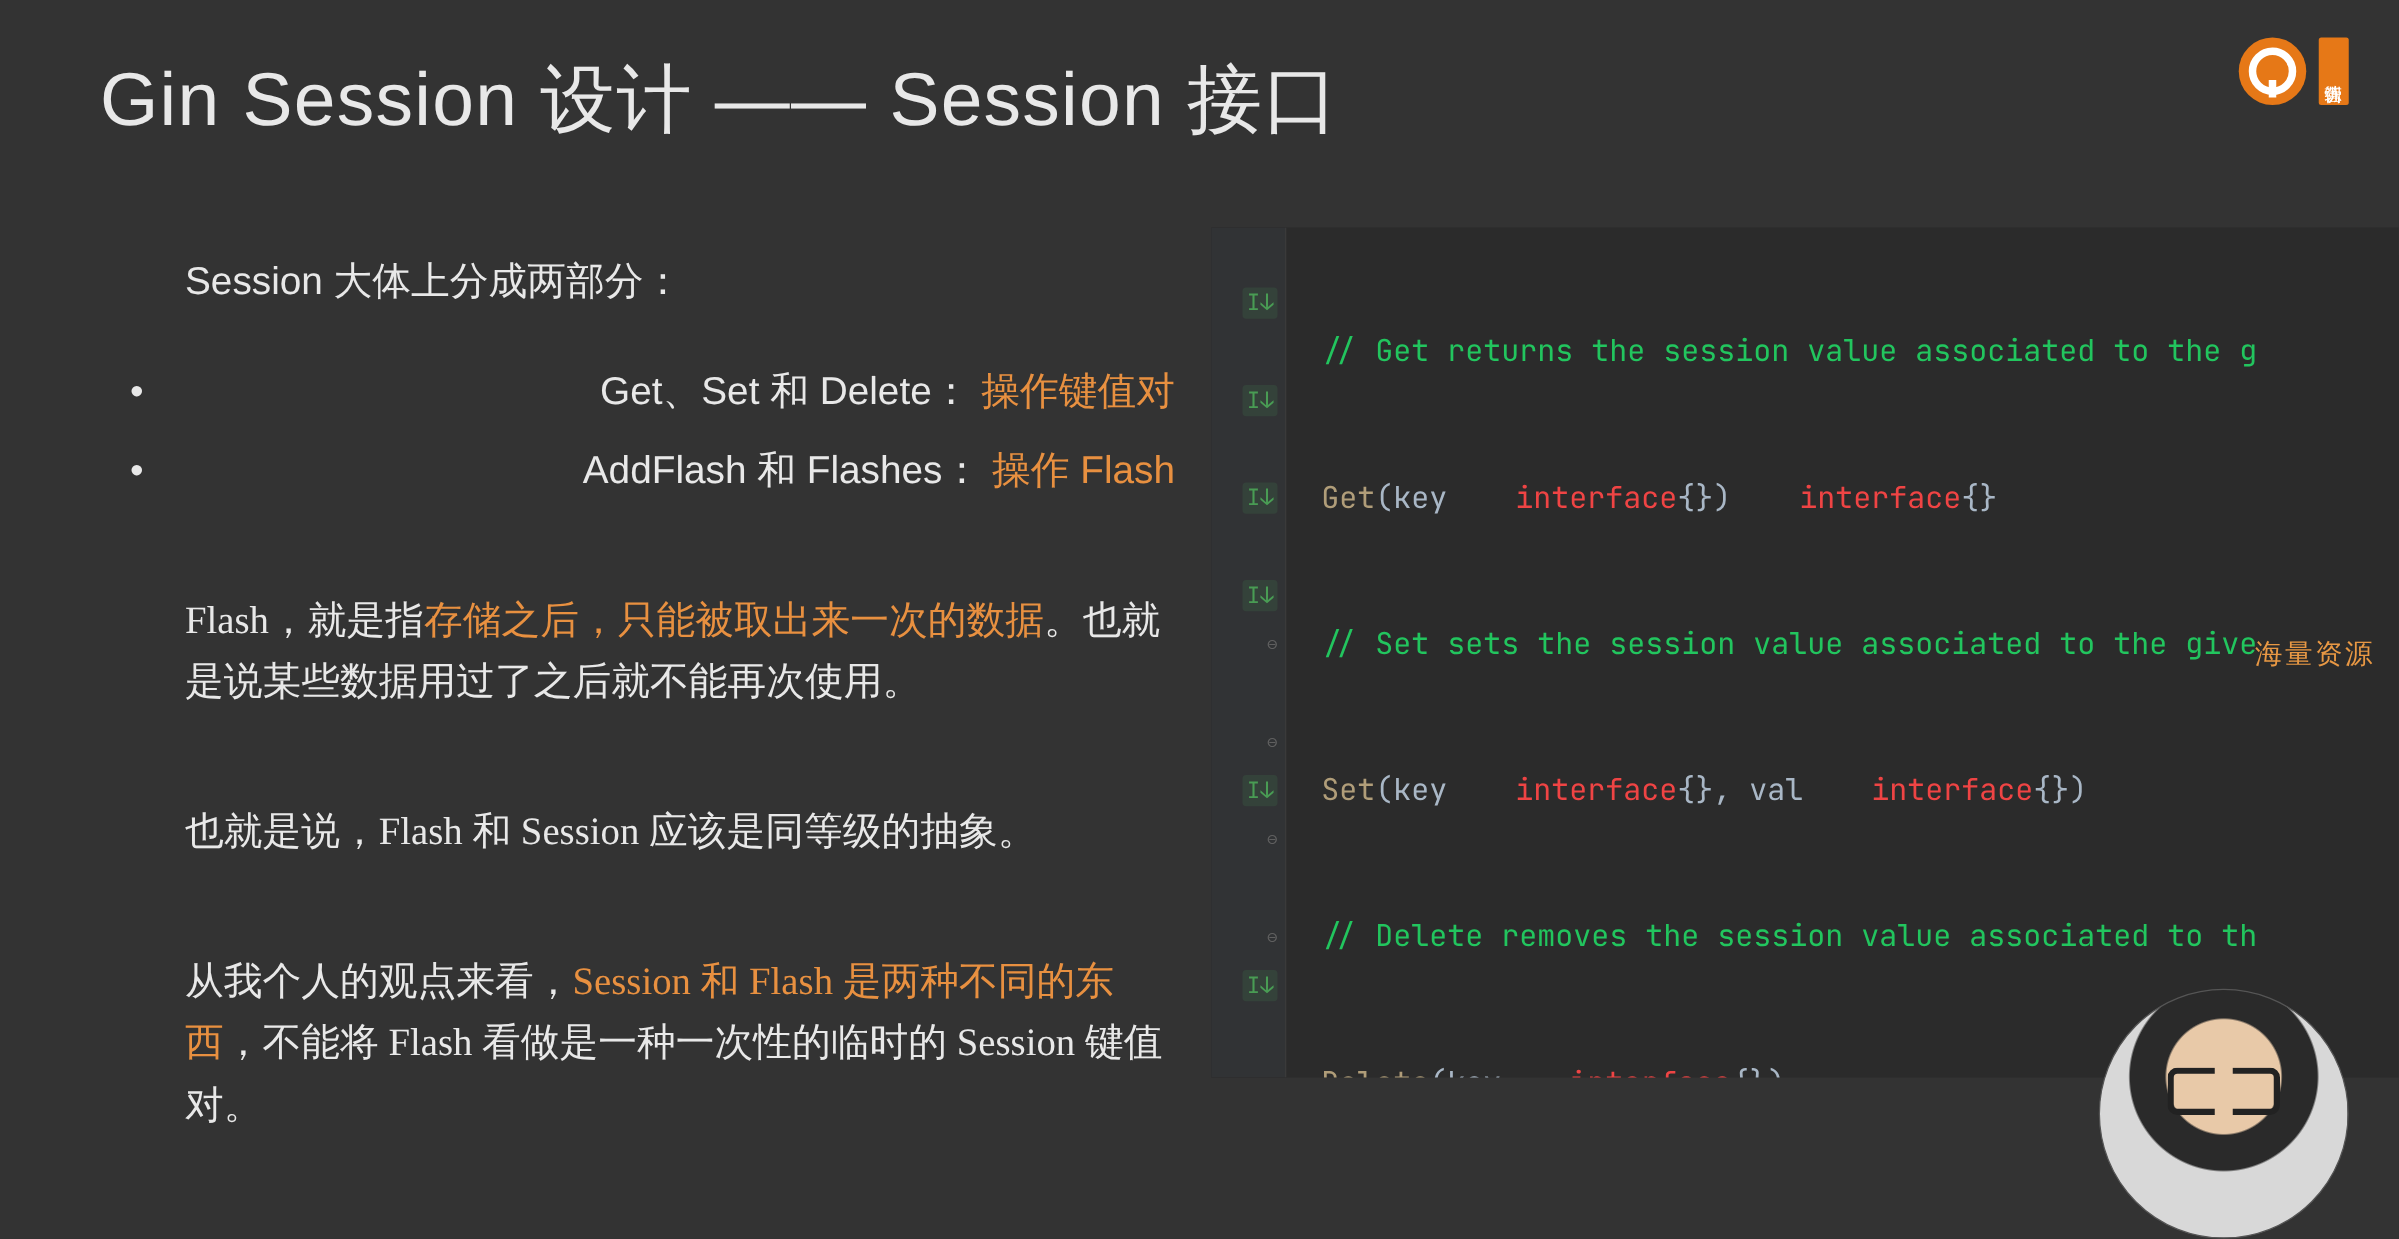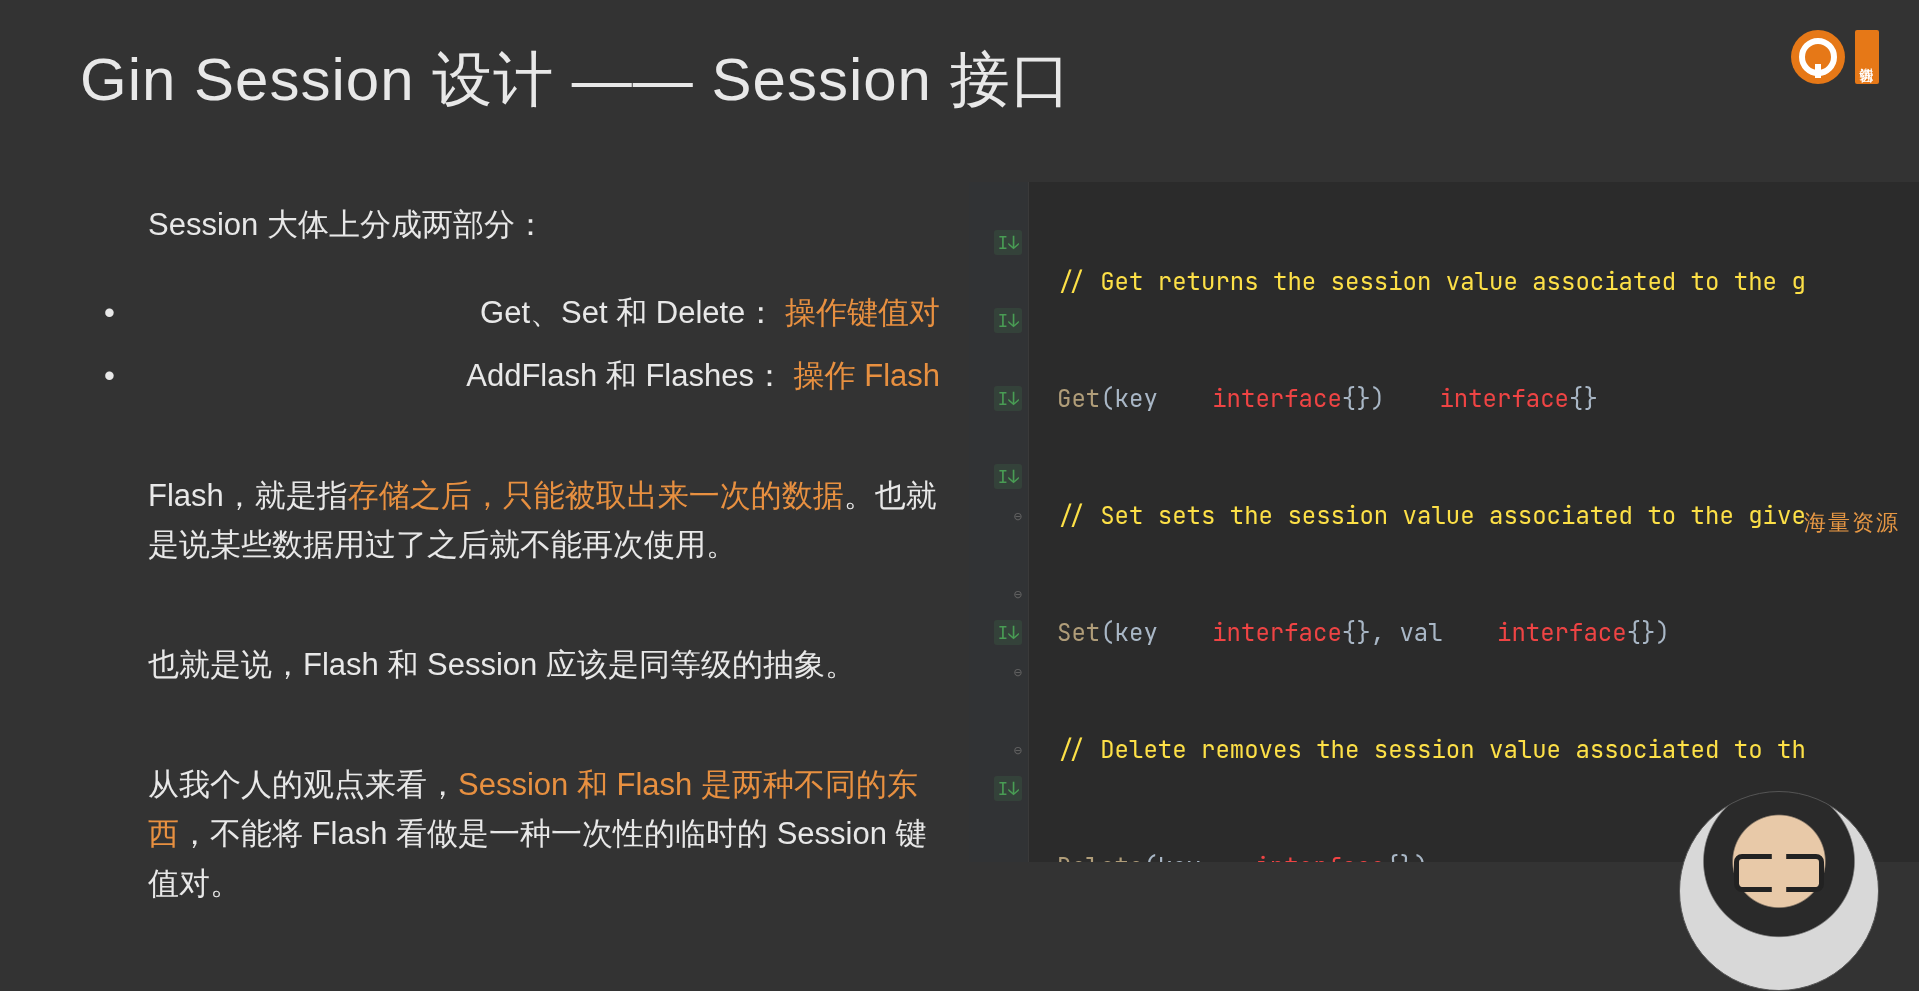--- a/index.html
+++ b/index.html
@@ -56,21 +56,21 @@
     top: 200px; left: 100px;
     width: 840px;
     color: #e8e8e8;
     font-size: 31px;
     line-height: 1.6;
   }
   .para { margin-bottom: 38px; margin-left: 48px; }
   .bullet { padding-left: 32px; position: relative; margin: 14px 0; text-align: right; }
   .bullet::before { content: "•"; position: absolute; left: 4px; top: 0; }
   .hl { color: #e89040; }
-  .gap-lg { margin-top: 70px; }
+  .gap-lg { margin-top: 70px; font-family: Liberation Serif, serif; }
 
   .code-panel {
     position: absolute;
     top: 182px; right: 0;
     width: 950px; height: 680px;
     background: #2b2b2b;
     display: flex;
     overflow: hidden;
     font-family: "JetBrains Mono", "Consolas", monospace;
   }
@@ -99,21 +99,21 @@
   }
   .code-area {
     flex: 1;
     padding: 2px 0 0 28px;
     font-size: 24px;
     line-height: 39px;
     white-space: pre;
     color: #a9b7c6;
   }
   .code-line { height: 39px; }
-  .c-comment { color: #fde047; margin-top: 36px; }
+  .c-comment { color: #22c55e; margin-top: 36px; }
   .c-fn { color: #b09d79; }
   .c-key { color: #ef4444; margin-left: 40px; }
 
   .watermark {
     position: absolute;
     top: 508px; right: 19px;
     color: #e89844;
     font-size: 22px;
     letter-spacing: 2px;
   }

